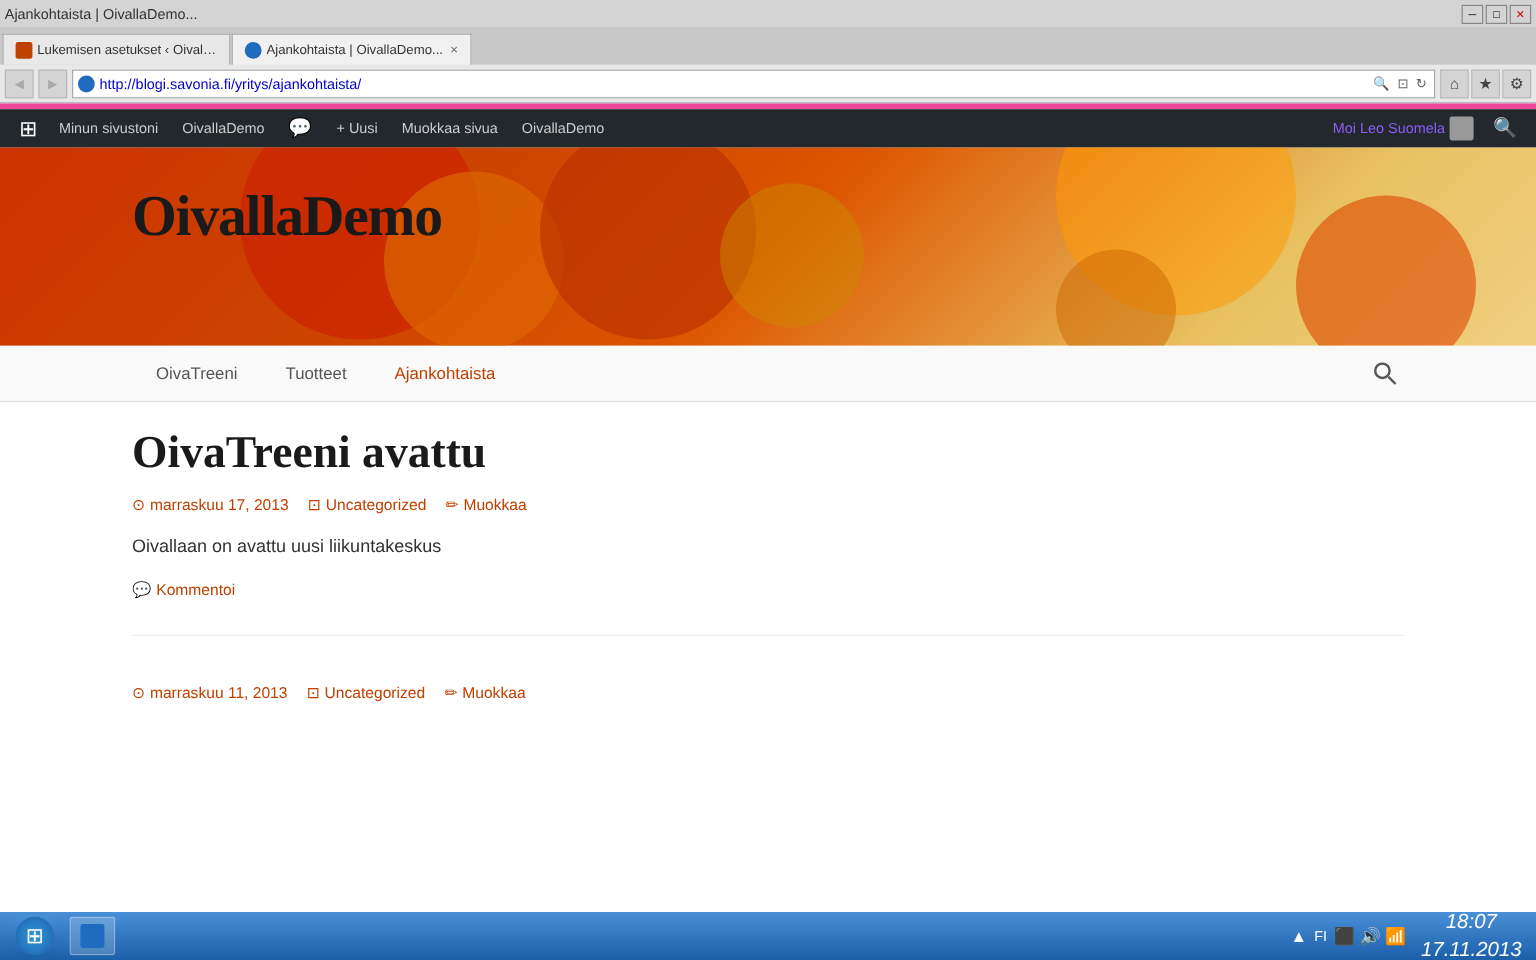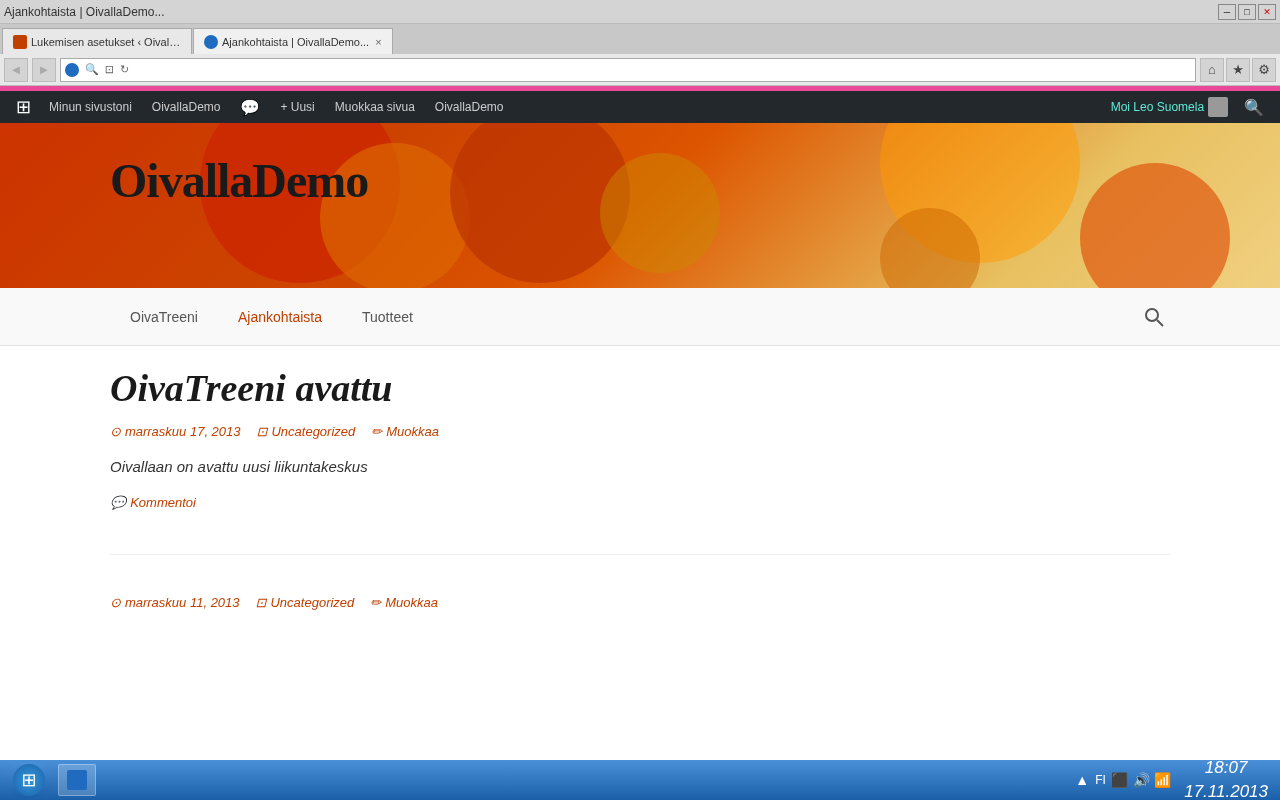--- a/index.html
+++ b/index.html
@@ -27,48 +27,48 @@
     .address-icons { display: flex; gap: 2px; align-items: center; }
     .addr-icon-btn { font-size: 11px; color: #666; cursor: pointer; padding: 0 2px; }
     .nav-right { display: flex; gap: 2px; }
 
     
     .wp-admin-bar { background: #23282d; height: 32px; display: flex; align-items: center; padding: 0 8px; justify-content: space-between; }
     .wp-admin-bar-left { display: flex; align-items: center; gap: 0; }
     .wp-admin-item { color: #ccc; font-size: 12px; padding: 0 10px; height: 32px; display: flex; align-items: center; cursor: pointer; white-space: nowrap; }
     .wp-admin-item.logo { padding: 0 8px; }
     .wp-admin-bar-right { display: flex; align-items: center; gap: 0; }
-    .wp-admin-right-item { color: #5eead4; font-size: 12px; padding: 0 8px; height: 32px; display: flex; align-items: center; cursor: pointer; }
+    .wp-admin-right-item { color: #8b5cf6; font-size: 12px; padding: 0 8px; height: 32px; display: flex; align-items: center; cursor: pointer; }
     .avatar-circle { width: 20px; height: 20px; background: #999; border-radius: 2px; margin-left: 4px; display: inline-block; vertical-align: middle; }
 
     
     .site-header { background: linear-gradient(135deg, #cc3300 0%, #cc4400 30%, #dd5500 50%, #e8c060 80%, #f0d080 100%); height: 165px; position: relative; overflow: hidden; }
     .site-header-bg { position: absolute; top: 0; left: 0; right: 0; bottom: 0; }
     .circle { position: absolute; border-radius: 50%; opacity: 0.7; }
     .c1 { width: 200px; height: 200px; background: #cc2200; top: -40px; left: 200px; }
     .c2 { width: 150px; height: 150px; background: #dd6600; top: 20px; left: 320px; }
     .c3 { width: 180px; height: 180px; background: #bb3300; top: -20px; left: 450px; }
     .c4 { width: 120px; height: 120px; background: #cc8800; top: 30px; left: 600px; opacity: 0.5; }
     .c5 { width: 200px; height: 200px; background: #ff9900; top: -60px; right: 200px; opacity: 0.5; }
     .c6 { width: 150px; height: 150px; background: #dd4400; top: 40px; right: 50px; opacity: 0.6; }
     .c7 { width: 100px; height: 100px; background: #cc6600; bottom: -20px; right: 300px; opacity: 0.5; }
     .site-header-content { position: relative; z-index: 2; padding: 30px 0 0 110px; }
     .site-title { font-family: Georgia, serif; font-size: 48px; font-weight: bold; color: #1a1a1a; letter-spacing: -1px; }
     .site-tagline { font-family: Georgia, serif; font-size: 16px; color: #2a2a2a; font-style: italic; margin-top: 4px; }
 
     
-    .site-nav { background: #f9f9f9; border-bottom: 1px solid #e0e0e0; height: 58px; display: flex; align-items: center; padding: 0 110px; justify-content: space-between; }
+    .site-nav { background: #f9f9f9; border-bottom: 1px solid #e0e0e0; height: 47px; display: flex; align-items: center; padding: 0 110px; justify-content: space-between; }
     .nav-menu { display: flex; gap: 0; list-style: none; }
     .nav-menu-item { padding: 0 20px; height: 50px; display: flex; align-items: center; font-size: 14px; color: #555; cursor: pointer; }
     .nav-menu-item.active { color: #c04000; border-bottom: none; }
     .search-icon-nav { width: 32px; height: 32px; display: flex; align-items: center; justify-content: center; cursor: pointer; }
 
     
     .main-content { background: #fff; padding: 20px 110px; max-height: 480px; overflow-y: auto; }
-    .post { margin-bottom: 40px; padding-bottom: 44px; border-bottom: 1px solid #eee; font-style: italic; }
+    .post { margin-bottom: 40px; padding-bottom: 30px; border-bottom: 1px solid #eee; }
     .post:last-child { border-bottom: none; }
     .post-title { font-family: Georgia, serif; font-size: 38px; font-weight: bold; color: #1a1a1a; margin-bottom: 12px; line-height: 1.2; }
     .post-meta { display: flex; align-items: center; gap: 16px; margin-bottom: 16px; font-size: 13px; }
     .post-meta-item { display: flex; align-items: center; gap: 4px; color: #888; }
     .post-meta-item a { color: #c04000; text-decoration: none; }
     .meta-icon { font-size: 13px; color: #c04000; }
     .post-excerpt { font-size: 15px; color: #333; line-height: 1.6; margin-bottom: 16px; }
     .post-excerpt a { color: #c04000; text-decoration: none; }
     .post-footer { display: flex; gap: 12px; }
     .comment-link { color: #c04000; text-decoration: none; font-size: 13px; display: flex; align-items: center; gap: 4px; }
@@ -110,20 +110,21 @@
       <span class="tab-label">Ajankohtaista | OivallaDemo...</span>
       <span class="tab-close">×</span>
     </div>
   </div>
 
   <div class="nav-bar">
     <div class="nav-btn disabled">◄</div>
     <div class="nav-btn disabled">►</div>
     <div class="address-bar-wrap">
       <div class="address-favicon"></div>
+      <span class="address-text">http://blogi.savonia.fi/yritys/ajankohtaista/</span>
       <div class="address-icons">
         <span class="addr-icon-btn">🔍</span>
         <span class="addr-icon-btn">⊡</span>
         <span class="addr-icon-btn">↻</span>
       </div>
     </div>
     <div class="nav-right">
       <div class="nav-btn">⌂</div>
       <div class="nav-btn">★</div>
       <div class="nav-btn">⚙</div>
@@ -179,25 +180,25 @@
   <div class="site-header-content">
     <div class="site-title">OivallaDemo</div>
   </div>
 </div>
 
 <div class="site-nav">
   <ul class="nav-menu">
     <li class="nav-menu-item">
       <span>OivaTreeni</span>
     </li>
+    <li class="nav-menu-item">
+      <span>Tuotteet</span>
+    </li>
     <li class="nav-menu-item active">
       <span>Ajankohtaista</span>
-    </li>
-    <li class="nav-menu-item">
-      <span>Tuotteet</span>
     </li>
   </ul>
   <div class="search-icon-nav">
     <svg width="20" height="20" viewBox="0 0 20 20">
       <circle cx="8" cy="8" r="6" fill="none" stroke="#555" stroke-width="2"></circle>
       <line x1="13" y1="13" x2="19" y2="19" stroke="#555" stroke-width="2"></line>
     </svg>
   </div>
 </div>
 

